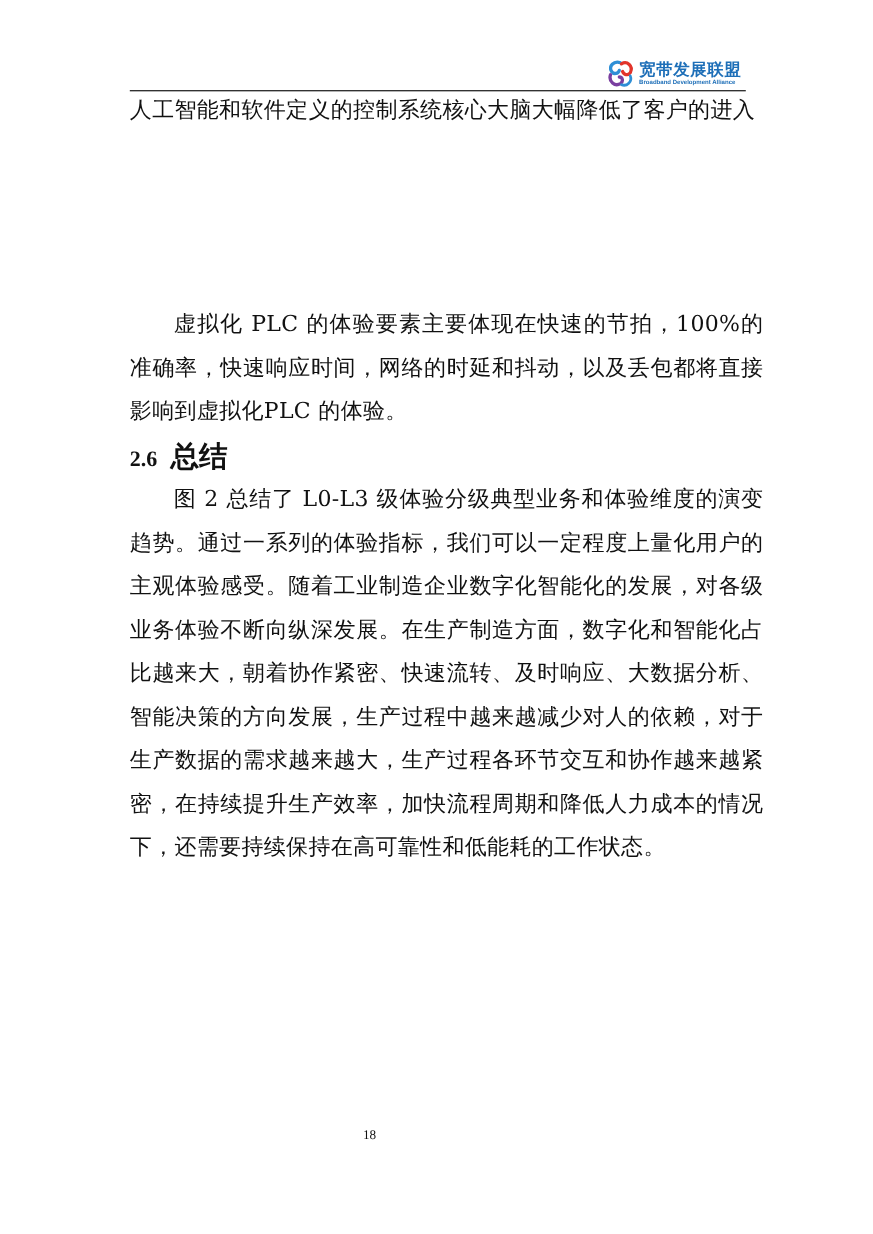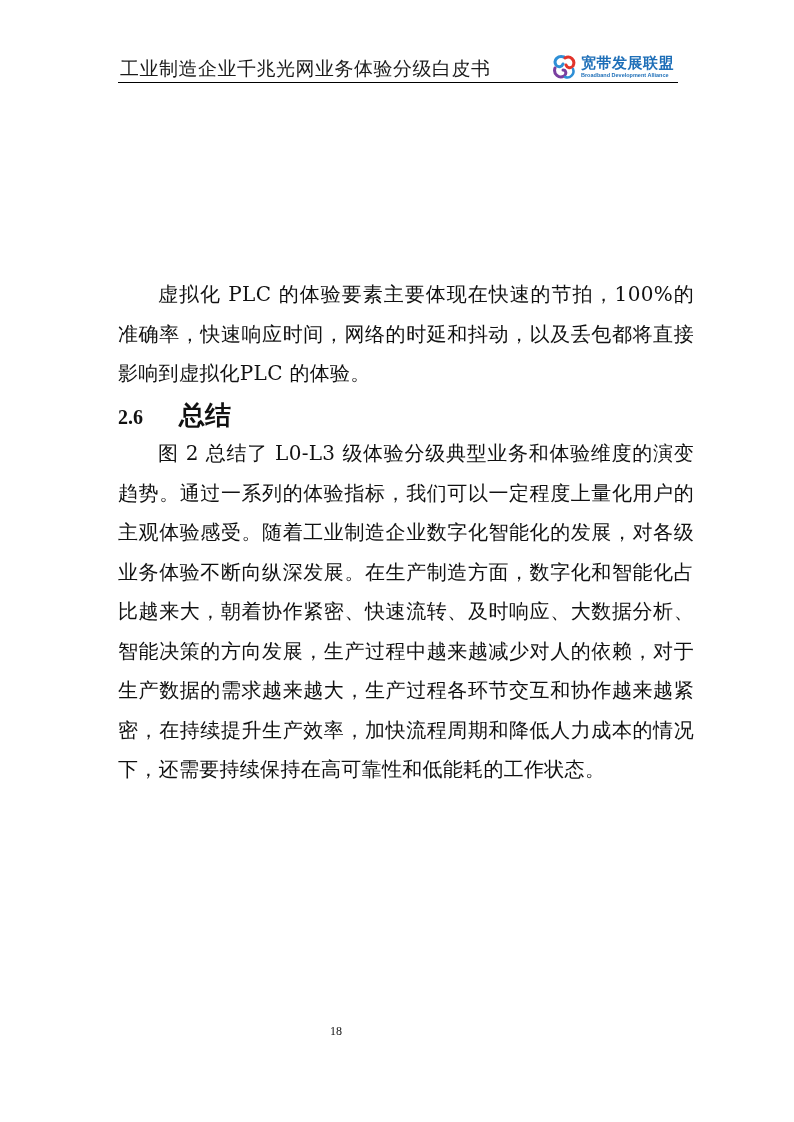--- a/index.html
+++ b/index.html
@@ -82,21 +82,20 @@
     }
     .section-heading {
       position: absolute;
       left: 118px;
       top: 398px;
       font-size: 26px;
       font-weight: bold;
       font-family: "DejaVu Sans", "Liberation Sans", sans-serif;
       display: flex;
       align-items: baseline;
-      gap: 24px;
     }
     .section-num {
       font-family: "Liberation Serif", "DejaVu Serif", serif;
       font-size: 20px;
       font-weight: bold;
       margin-right: 12px;
     }
     .page-number {
       position: absolute;
       left: 0;
@@ -104,36 +103,36 @@
       top: 1024px;
       text-align: center;
       font-size: 12px;
       font-family: "Liberation Serif", serif;
     }
   </style>
 </head>
 <body>
 
 <div class="page-header">
-  <div class="header-title">工业制造企业千兆光网业务体验分级白皮书</div>
   <div class="header-logo">
     <svg class="logo-mark" viewBox="0 0 26 26">
       <path d="M13 3 C7 1,2 6,5 11 C7 14,11 13,12 10" fill="none" stroke="#2e8fd6" stroke-width="3" stroke-linecap="round"></path>
       <path d="M14 4 C19 1,25 6,22 12 C20 15,16 14,15 11" fill="none" stroke="#e2342b" stroke-width="3" stroke-linecap="round"></path>
       <path d="M4 14 C2 20,8 25,13 22 C16 20,15 16,12 16" fill="none" stroke="#7a3fa0" stroke-width="3" stroke-linecap="round"></path>
       <path d="M22 15 C24 20,19 25,14 23" fill="none" stroke="#2e8fd6" stroke-width="2.5" stroke-linecap="round"></path>
     </svg>
     <div class="logo-text">
       <span class="logo-cn">宽带发展联盟</span>
       <span class="logo-en">Broadband Development Alliance</span>
     </div>
   </div>
 </div>
 
 <div class="body-text" style="top: 80px;">
+  <p>人工智能和软件定义的控制系统核心大脑大幅降低了客户的进入</p>
 </div>
 
 <div class="body-text" style="top: 275px;">
   <p class="indent">虚拟化 PLC 的体验要素主要体现在快速的节拍，100%的准确率，快速响应时间，网络的时延和抖动，以及丢包都将直接影响到虚拟化PLC 的体验。</p>
 </div>
 
 <div class="section-heading">
   <span class="section-num">2.6</span>
   <span>总结</span>
 </div>

